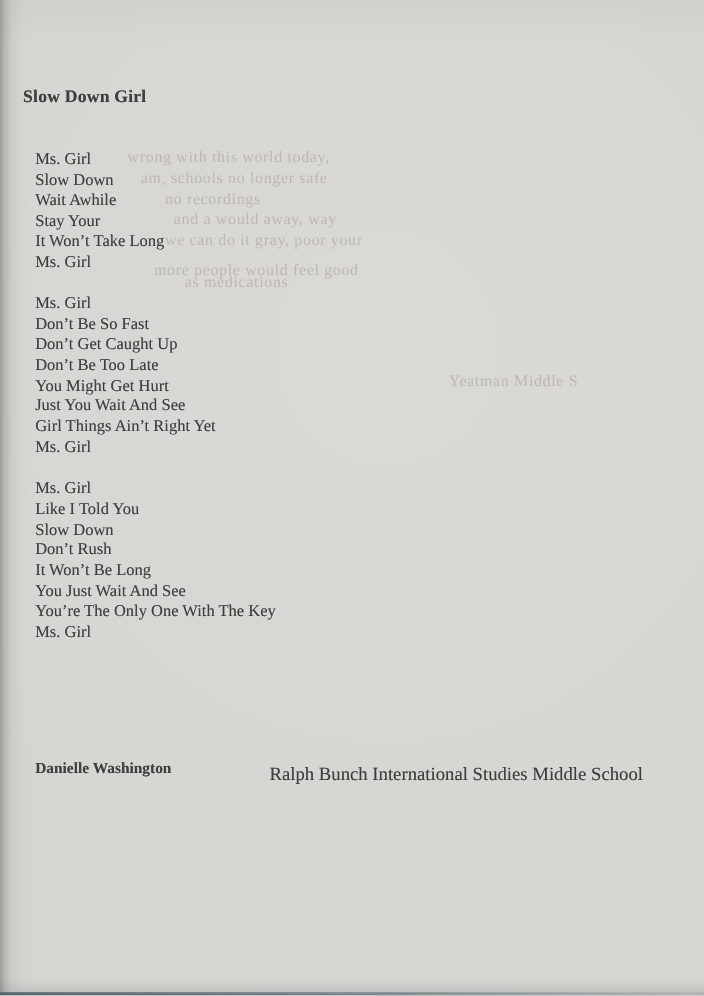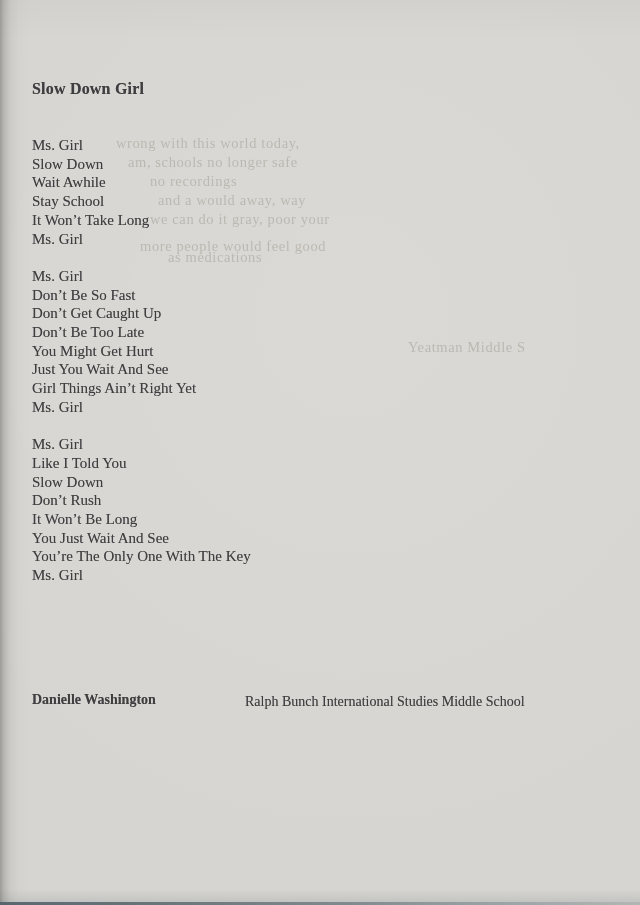--- a/index.html
+++ b/index.html
@@ -40,21 +40,21 @@
     left: 0; bottom: 0;
     width: 100%;
     height: 3px;
     background: linear-gradient(to right,
       #4e5e67 0%, #5f6d74 25%, #79858a 55%, #9aa2a4 80%, #b0b4b4 100%);
     opacity: 0.9;
     pointer-events: none;
   }
   .title {
     position: absolute;
-    left: 32px;
+    left: 21px;
     top: 80px;
     margin: 0;
     font-size: 16px;
     font-weight: bold;
     letter-spacing: 0.2px;
     white-space: nowrap;
     text-shadow: 0 0 0.6px rgba(40,40,42,0.45);
   }
   .poem {
     position: absolute;
@@ -72,21 +72,21 @@
     top: 692px;
     font-size: 14px;
     white-space: nowrap;
     text-shadow: 0 0 0.6px rgba(55,54,56,0.40);
     font-weight: bold;
   }
   .footer-school {
     position: absolute;
     left: 245px;
     top: 694px;
-    font-size: 14px;
+    font-size: 17px;
     white-space: nowrap;
     text-shadow: 0 0 0.6px rgba(55,54,56,0.40);
     font-family: Liberation Serif, serif;
   }
   
   .ghost-layer {
     position: absolute;
     inset: 0;
     pointer-events: none;
   }
@@ -119,21 +119,21 @@
       <div class="ghost-line" style="left: 408px; top: 338px;">Yeatman Middle S</div>
     </div>
 
   <h1 class="title">Slow Down Girl</h1>
 
   <div class="poem">
       <div class="stanza">
         <div class="line">Ms. Girl</div>
         <div class="line">Slow Down</div>
         <div class="line">Wait Awhile</div>
-        <div class="line">Stay School</div>
+        <div class="line">Stay Your</div>
         <div class="line">It Won’t Take Long</div>
         <div class="line">Ms. Girl</div>
       </div>
       <div class="stanza">
         <div class="line">Ms. Girl</div>
         <div class="line">Don’t Be So Fast</div>
         <div class="line">Don’t Get Caught Up</div>
         <div class="line">Don’t Be Too Late</div>
         <div class="line">You Might Get Hurt</div>
         <div class="line">Just You Wait And See</div>

